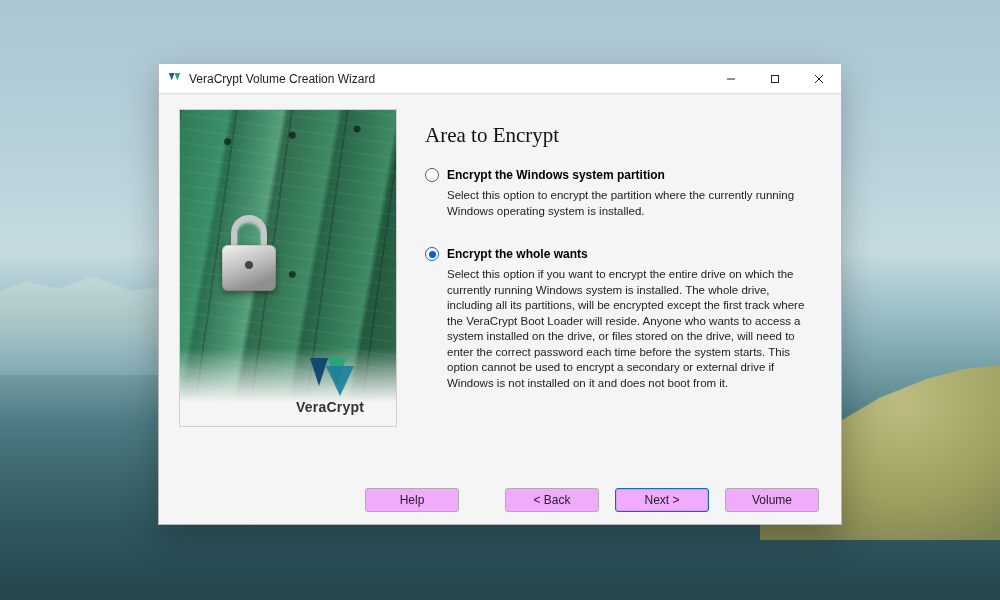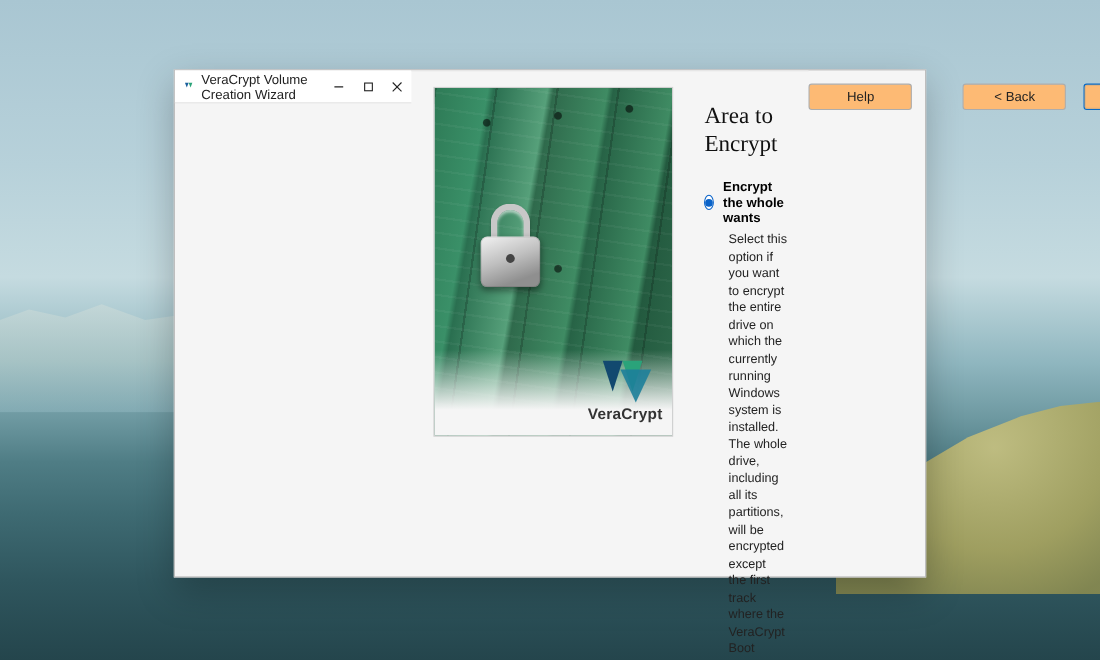--- a/index.html
+++ b/index.html
@@ -24,21 +24,21 @@
     background: radial-gradient(ellipse at 60% 30%, #c9c27f, #aaa55f 50%, #8a8b50 80%);
     clip-path: polygon(0% 75%, 15% 55%, 30% 40%, 50% 25%, 70% 15%, 85% 10%, 100% 8%, 100% 100%, 0% 100%);
     opacity:.9;
   }
 
   
   .win {
     position:absolute; left:158px; top:63px; width:684px; height:462px;
     background:#f5f5f5; border:1px solid #b8b8b8;
     box-shadow:0 12px 32px rgba(0,0,0,.25);
-    display:flex; 
+    display:flex; flex-direction:column;
   }
   .titlebar {
     height:30px; background:#fff; display:flex; align-items:center;
     padding-left:8px; border-bottom:1px solid #e1e1e1;
     font-size:12px; color:#222;
   }
   .titlebar .tb-icon { width:15px; height:15px; margin-right:7px; display:flex; align-items:center; justify-content:center; }
   .titlebar .spacer { flex:1; }
   .tb-btn { width:44px; height:30px; display:flex; align-items:center; justify-content:center; color:#222; }
   .tb-btn svg { width:10px; height:10px; }
@@ -82,21 +82,21 @@
   .padlock .bodyp {
     position:absolute; left:0; top:30px; width:54px; height:46px;
     background:linear-gradient(160deg,#f2f2f2,#bfbfbf 45%,#8f8f8f 80%);
     border-radius:6px;
     box-shadow:0 3px 6px rgba(0,0,0,.4), inset 0 0 0 1px rgba(0,0,0,.1);
   }
   .padlock .keyhole {
     position:absolute; left:23px; top:46px; width:8px; height:8px; border-radius:50%;
     background:#444;
   }
-  .vc-logo { position:absolute; right:9px; bottom:10px; text-align:right; }
+  .vc-logo { position:absolute; right:32px; bottom:10px; text-align:right; }
   .vc-logo svg { display:block; margin-left:auto; }
   .vc-logo span { font-size:14px; color:#333; font-weight:600; letter-spacing:.2px; }
 
   .content { flex:1; padding-top:2px;margin-top:12px; }
   .heading { font-family:"Times New Roman", serif; font-size:21px; color:#111; margin-bottom:20px; font-weight:400; }
 
   .opt { margin-bottom:28px; }
   .opt .row { display:flex; align-items:center; gap:8px; margin-bottom:6px; }
   .radio {
     width:14px; height:14px; border:1px solid #5a5a5a; border-radius:50%;
@@ -106,21 +106,21 @@
   .radio.checked .dot { width:7px; height:7px; background:#0a63c9; border-radius:50%; }
   .opt-label { font-size:12px; font-weight:700; color:#000; }
   .opt-desc { font-size:11.5px; color:#222; line-height:1.35; padding-left:22px; max-width:380px; }
 
   .footer {
     height:48px; display:flex; align-items:center; justify-content:flex-end;
     gap:16px; padding:0 22px 0 0;
   }
   .btn {
     min-width:94px; height:24px; font-size:12px; color:#222;
-    background:#fdba74; border:1px solid #adadad; border-radius:3px;
+    background:#f0abfc; border:1px solid #adadad; border-radius:3px;
     display:flex; align-items:center; justify-content:center;
     padding:0 12px; cursor:default;
   }
   .btn.primary { border-color:#0969c3; box-shadow:0 0 0 1px rgba(9,105,195,.15) inset; }
   .help-gap { width:14px; }
 </style>
 </head>
 <body>
 
 <div class="desktop">
@@ -170,20 +170,29 @@
             <polygon points="22,2 40,2 31,30" fill="#2aa37a"></polygon>
             <polygon points="20,10 48,10 34,40" fill="#1d7f9a" opacity="0.9"></polygon>
           </svg>
           <span>VeraCrypt</span>
         </div>
       </div>
 
       <div class="content">
         <div class="heading">Area to Encrypt</div>
 
+        <div class="opt">
+          <div class="row">
+            <span class="radio">
+                <span class="dot"></span>
+              </span>
+            <span class="opt-label">Encrypt the Windows system partition</span>
+          </div>
+          <div class="opt-desc">Select this option to encrypt the partition where the currently running Windows operating system is installed.</div>
+        </div>
 
         <div class="opt">
           <div class="row">
             <span class="radio checked">
                 <span class="dot"></span>
               </span>
             <span class="opt-label">Encrypt the whole wants</span>
           </div>
           <div class="opt-desc">Select this option if you want to encrypt the entire drive on which the currently running Windows system is installed. The whole drive, including all its partitions, will be encrypted except the first track where the VeraCrypt Boot Loader will reside. Anyone who wants to access a system installed on the drive, or files stored on the drive, will need to enter the correct password each time before the system starts. This option cannot be used to encrypt a secondary or external drive if Windows is not installed on it and does not boot from it.</div>
         </div>

